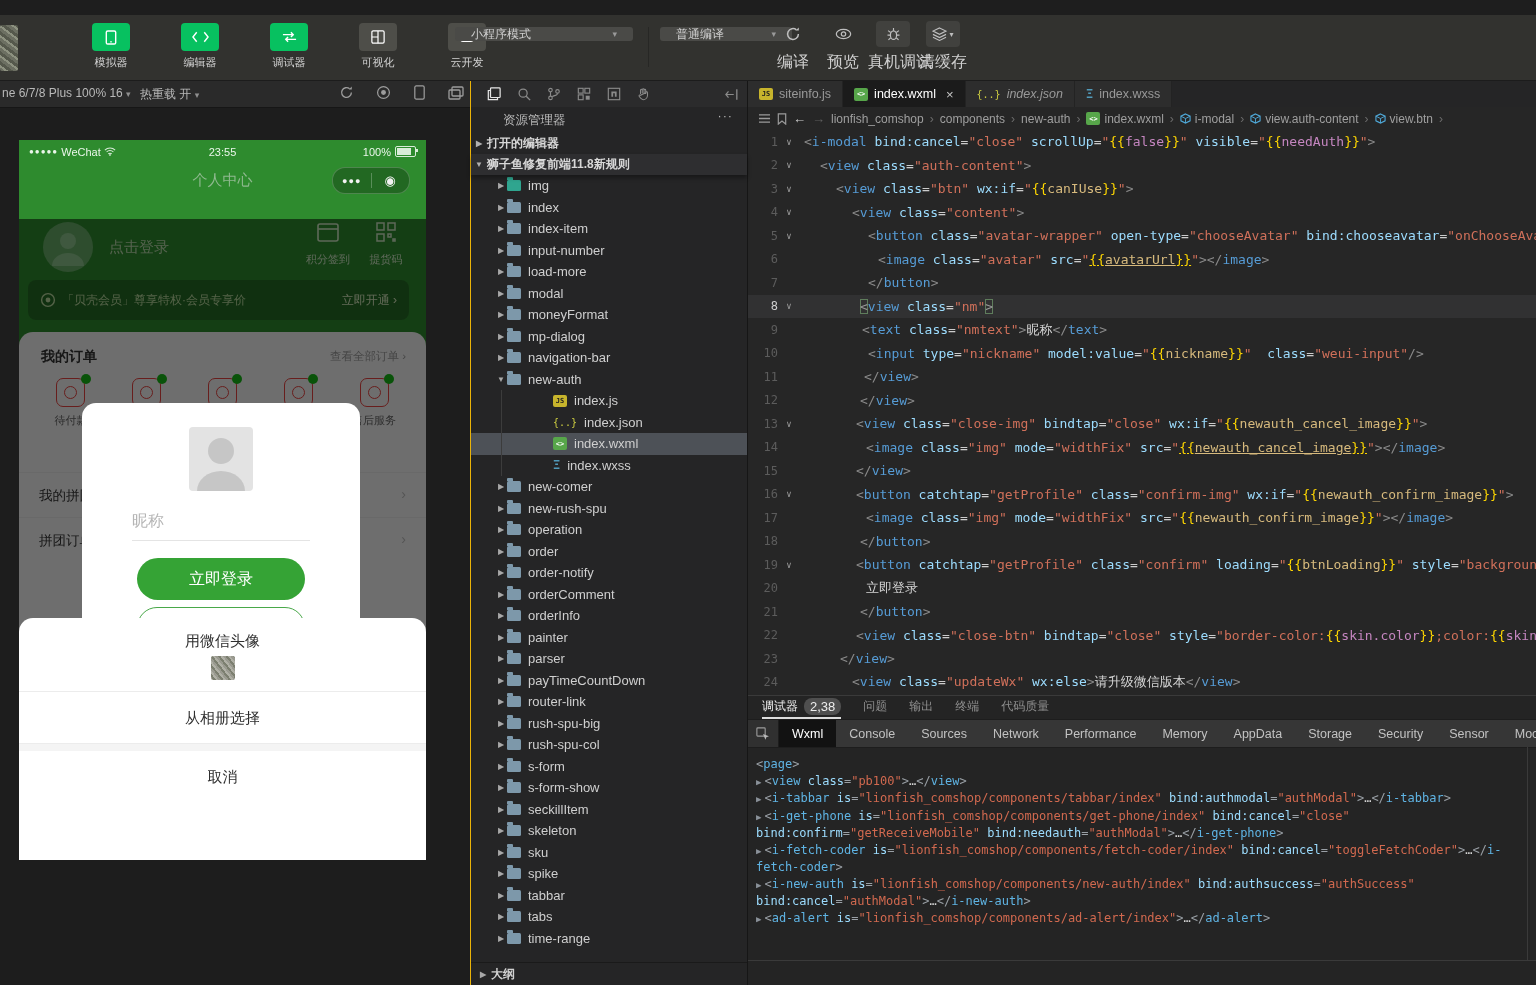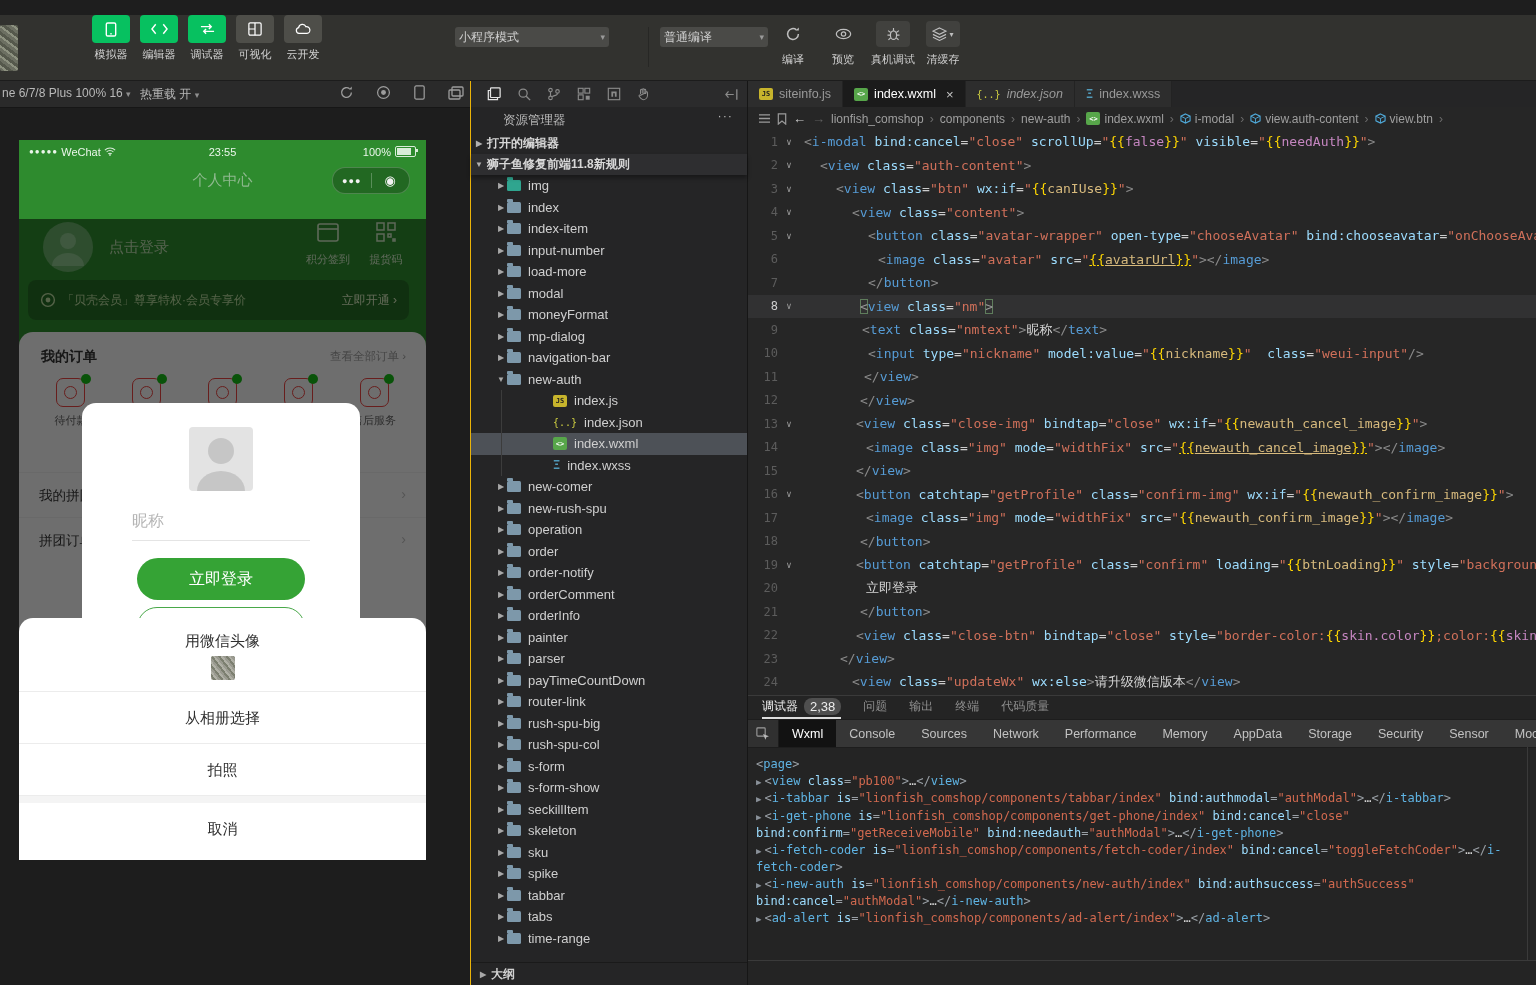--- a/index.html
+++ b/index.html
@@ -7,35 +7,35 @@
        font-family:"Liberation Sans",sans-serif;color:#ccc;-webkit-font-smoothing:antialiased;}
   
   .menubar{position:absolute;left:0;top:0;width:1536px;height:15px;background:#1a1a1a;display:flex;align-items:center;font-size:11px;color:#d6d6d6;}
   .appicon{width:9px;height:9px;margin:0 6px 0 4px;background:#3d6fd4;border-radius:2px;flex:0 0 auto;}
   .mi{padding:0 7px;white-space:nowrap;cursor:default;}
   .wintitle{position:absolute;left:640px;top:0;width:520px;text-align:center;color:#8b8b8b;font-size:11px;line-height:15px;}
   
   .toolbar{position:absolute;left:0;top:15px;width:1536px;height:65px;background:#32322f;border-bottom:1px solid #1c1c1c;}
   .tb-avatar{position:absolute;left:0;top:10px;width:18px;height:46px;border-radius:2px;
      background:repeating-linear-gradient(37deg,#6c6f62 0 3px,#8d9180 3px 5px,#55584c 5px 8px);}
-  .navbtns{position:absolute;left:88px;top:0;display:flex;}
+  .navbtns{position:absolute;left:88px;top:8px;display:flex;gap:41px;}
   .navbtn{width:46px;margin-right:2px;text-align:center;cursor:pointer;}
   .navbtn .ib{width:38px;height:28px;margin:0 auto;border-radius:4px;display:flex;align-items:center;justify-content:center;}
   .navbtn .ib.g{background:#07c160;}
   .navbtn .ib.n{background:#4e4e49;}
   .navbtn .lb{font-size:11px;color:#d2d2d2;margin-top:4px;white-space:nowrap;}
-  .select{position:absolute;top:12px;height:20px;background:#4a4a47;border-radius:3px;color:#d0d0d0;font-size:12px;
-          display:flex;align-items:center;padding:0 4px;cursor:pointer;}
+  .select{position:absolute;top:12px;height:14px;background:#4a4a47;border-radius:3px;color:#d0d0d0;font-size:12px;
+          display:flex;align-items:center;padding:0 16px;cursor:pointer;}
   .select .caret{margin-left:auto;color:#9a9a9a;font-size:9px;}
   .vdiv{position:absolute;left:648px;top:12px;width:1px;height:40px;background:#272725;}
   .actbtns{position:absolute;left:768px;top:6px;display:flex;}
   .actbtn{width:50px;text-align:center;cursor:pointer;}
   .actbtn .ib{width:34px;height:26px;margin:0 auto;border-radius:4px;display:flex;align-items:center;justify-content:center;}
   .actbtn.boxed .ib{background:#41413e;}
-  .actbtn .lb{font-size:11px;color:#cfcfcf;margin-top:5px;white-space:nowrap;}
+  .actbtn .lb{font-size:16px;color:#cfcfcf;margin-top:5px;white-space:nowrap;}
   .actbtn .dd{font-size:8px;color:#bdbdbd;margin-left:2px;}
   
   .main{position:absolute;left:0;top:81px;width:1536px;height:904px;display:flex;}
   .simcol{position:relative;width:470px;height:100%;background:#1d1d1d;flex:0 0 auto;}
   .simbar{position:relative;height:26px;background:#2a2a2a;border-bottom:1px solid #161616;font-size:12px;color:#b9b9b9;}
   .device{position:absolute;left:2px;top:5px;white-space:nowrap;cursor:pointer;}
   .hot{position:absolute;left:140px;top:5px;cursor:pointer;}
   .simicons{position:absolute;right:6px;top:4px;display:flex;gap:22px;color:#9d9d9d;}
   .simicons span{cursor:pointer;display:flex;align-items:center;}
   
@@ -413,21 +413,20 @@
           <div class="m-ghost"></div>
         </div>
 
         <div class="sheet">
           <div id="sheet-items">
               <div class="sh-it first">
                 <div class="t">用微信头像</div>
                 <div class="thumb"></div>
               </div>
               <div class="sh-it plain">从相册选择</div>
-              <div class="sh-it plain">拍照</div>
             </div>
           <div class="sh-gap"></div>
           <div class="sh-cancel">取消</div>
         </div>
       </div>
     </div>
 
     <div class="expcol">
       <div class="actstrip">
         <span class="ai on">

